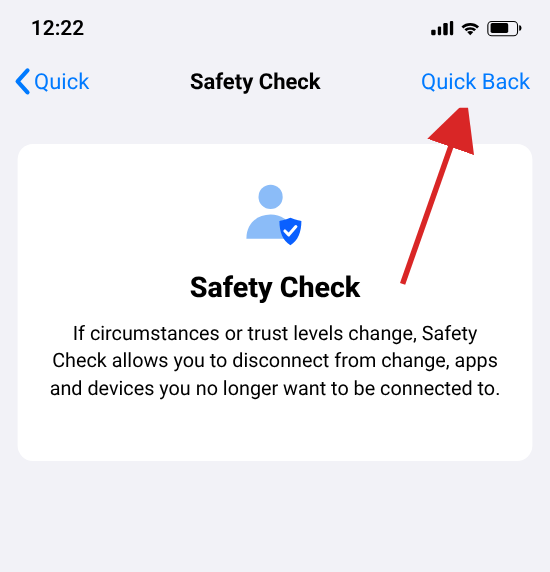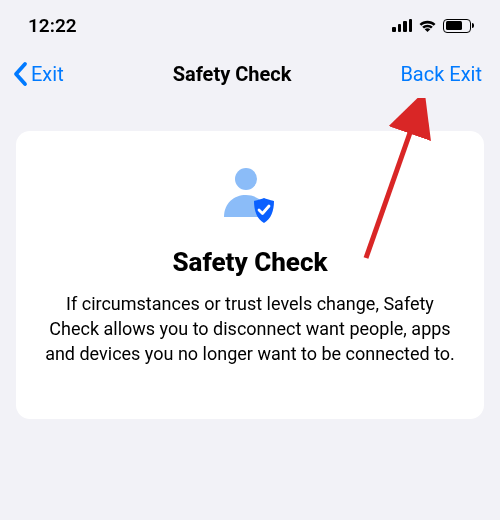--- a/index.html
+++ b/index.html
@@ -158,39 +158,39 @@
   </div>
 </div>
 
 <div class="nav-bar">
   <div class="back-btn">
     <div class="back-chevron">
       <svg width="17" height="26" viewBox="0 0 17 26">
         <path d="M13 3 L4 13 L13 23" stroke="#007aff" stroke-width="3.8" fill="none" stroke-linecap="round" stroke-linejoin="round"></path>
       </svg>
     </div>
-    <span>Exit</span>
+    <span>Quick</span>
   </div>
   <div class="nav-title">Safety Check</div>
-  <div class="quick-exit">Back Exit</div>
+  <div class="quick-exit">Quick Back</div>
 </div>
 
 <div class="card">
   <div class="card-icon">
     <svg width="56" height="58" viewBox="0 0 56 58">
       <circle cx="24" cy="12" r="11" fill="#8bbcf8"></circle>
       <path d="M2 50 C2 36 12 28 24 28 C33 28 41 33 45 42 L45 50 Z" fill="#8bbcf8"></path>
       <g transform="translate(30,30)">
         <path d="M12 1 C17 3 22 4 22 4 C22 14 19 22 12 26 C5 22 2 14 2 4 C2 4 7 3 12 1 Z" fill="#0a60ff"></path>
         <path d="M7 13 L10.5 16.5 L17 9" stroke="#fff" stroke-width="2.8" fill="none" stroke-linecap="round" stroke-linejoin="round"></path>
       </g>
     </svg>
   </div>
   <div class="card-title">Safety Check</div>
-  <div class="card-body">If circumstances or trust levels change, Safety Check allows you to disconnect want people, apps and devices you no longer want to be connected to.</div>
+  <div class="card-body">If circumstances or trust levels change, Safety Check allows you to disconnect from change, apps and devices you no longer want to be connected to.</div>
 </div>
 
 <div class="arrow-annotation">
   <svg width="100" height="170" viewBox="0 0 100 170">
     <defs>
       <marker id="arrowhead" markerWidth="9" markerHeight="9" refX="5" refY="4.5" orient="auto">
         <polygon points="0 0, 9 4.5, 0 9" fill="#d92626"></polygon>
       </marker>
     </defs>
     <line x1="16" y1="160" x2="68" y2="12" stroke="#d92626" stroke-width="5" marker-end="url(#arrowhead)"></line>

